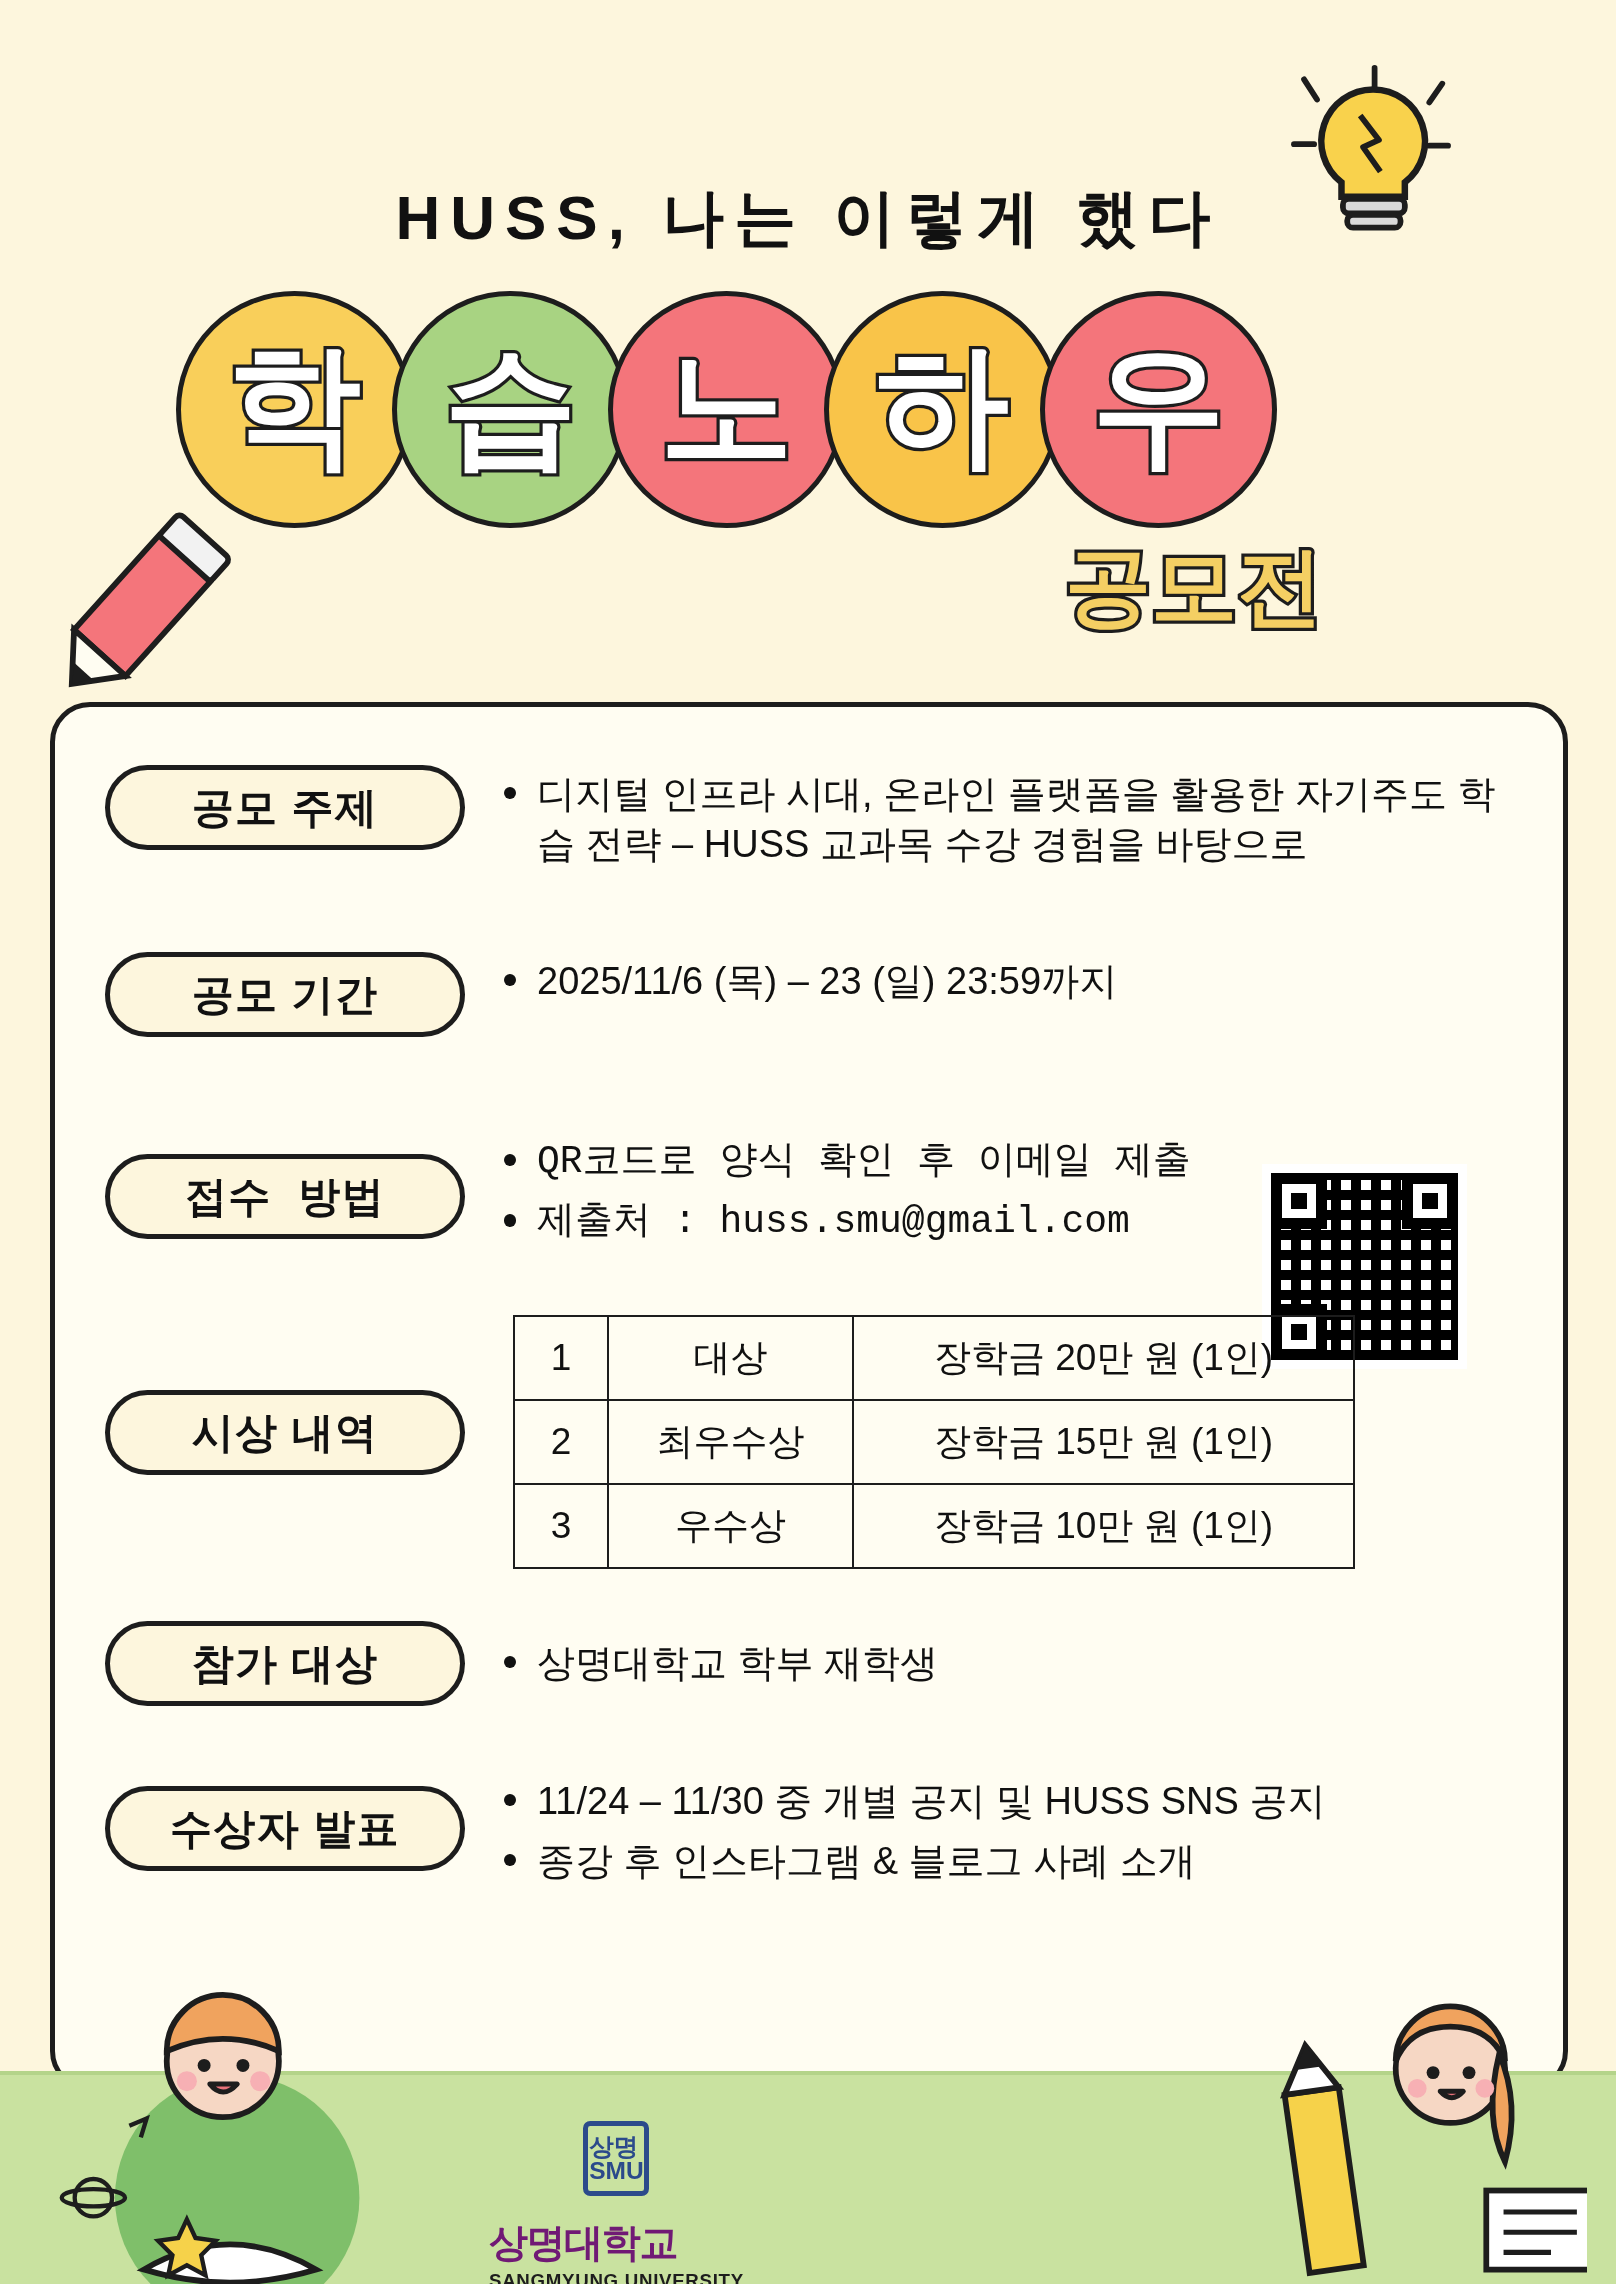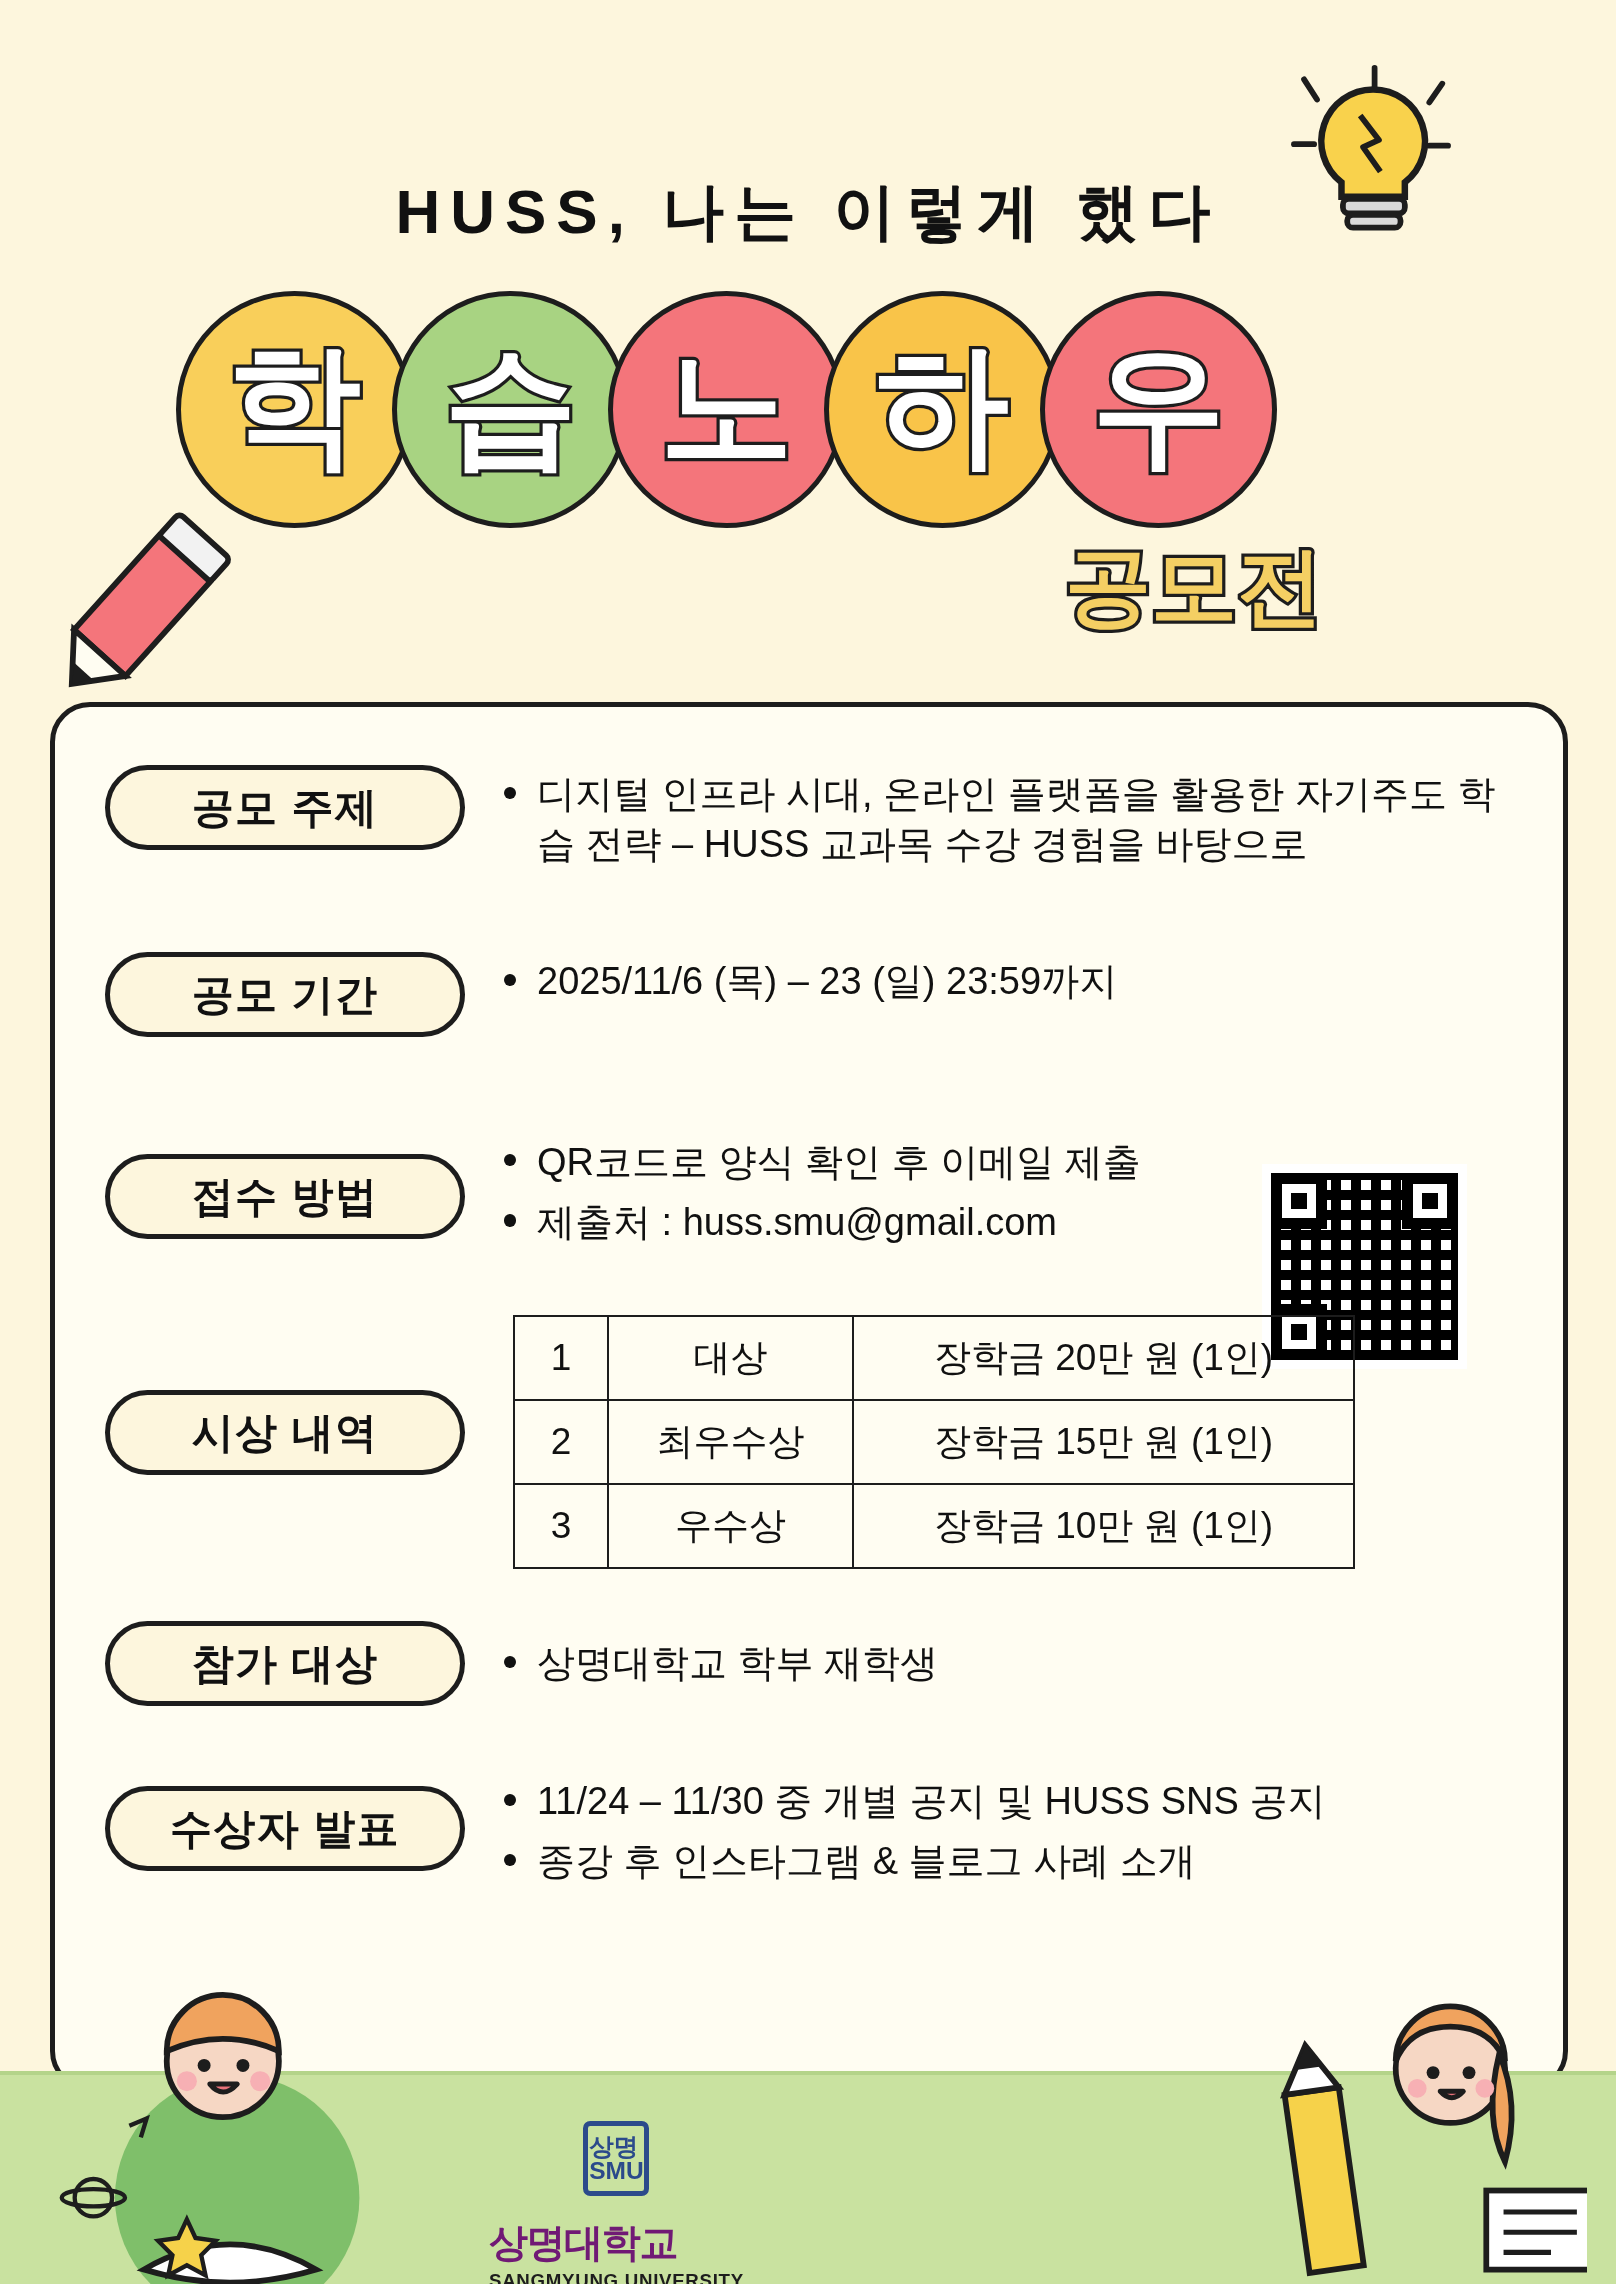--- a/index.html
+++ b/index.html
@@ -9,21 +9,21 @@
     background: #fdf6dd;
     font-family: "Liberation Sans", sans-serif;
     position: relative;
     overflow: hidden;
   }
 
   
   .poster { position:relative; width:1616px; height:2284px; }
 
   .headline {
-    position:absolute; top:170px; left:0; width:1616px;
+    position:absolute; top:176px; left:0; width:1616px;
     text-align:center;
     font-size: 62px; font-weight: 700; letter-spacing: 10px;
     color:#111;
   }
 
   .bulb { position:absolute; top:65px; left:1288px; width:166px; height:180px; }
 
   .circles {
     position:absolute; top:291px; left:176px;
     width: 1267px; height: 237px;
@@ -82,21 +82,21 @@
     font-size:38px; line-height:1.32; color:#111;
   }
   .bullets li::before{
     content:""; position:absolute; left:4.3px; top:17.3px;
     width:12.2px; height:12.2px; border-radius:50%; background:#111;
   }
 
   
   .r-topic   { top:58px; }
   .r-period  { top:245px; }
-  .r-apply   { top:410px; }
+  .r-apply   { top:410px;font-family:Liberation Mono, monospace; }
   .r-prize   { top:604px; }
   .r-target  { top:914px; }
   .r-announce{ top:1065px; }
 
   .qr{
     position:absolute; top:459px; left:1209px;
     width:201px; height:201px;
     background:
       repeating-linear-gradient(90deg,#000 0 10px,#fff 10px 20px),
       repeating-linear-gradient(0deg,#000 0 10px,#fff 10px 20px);

